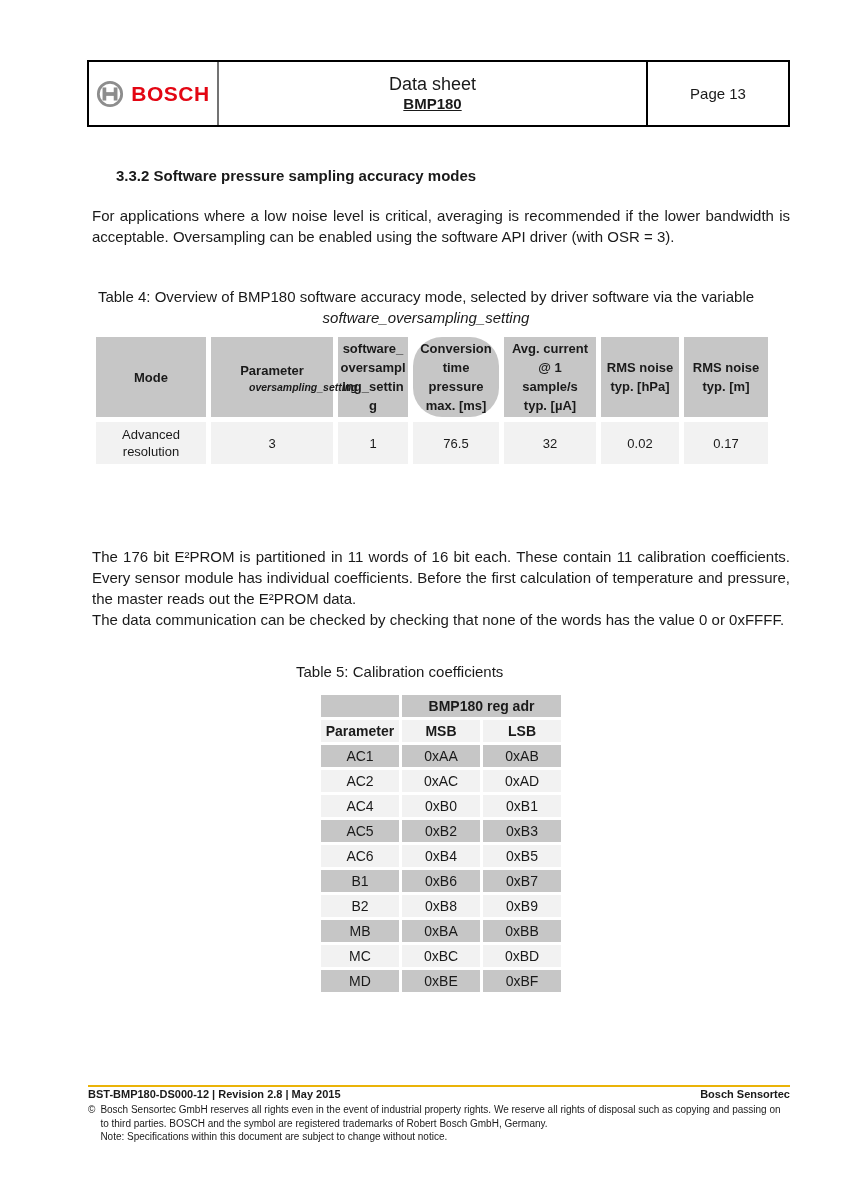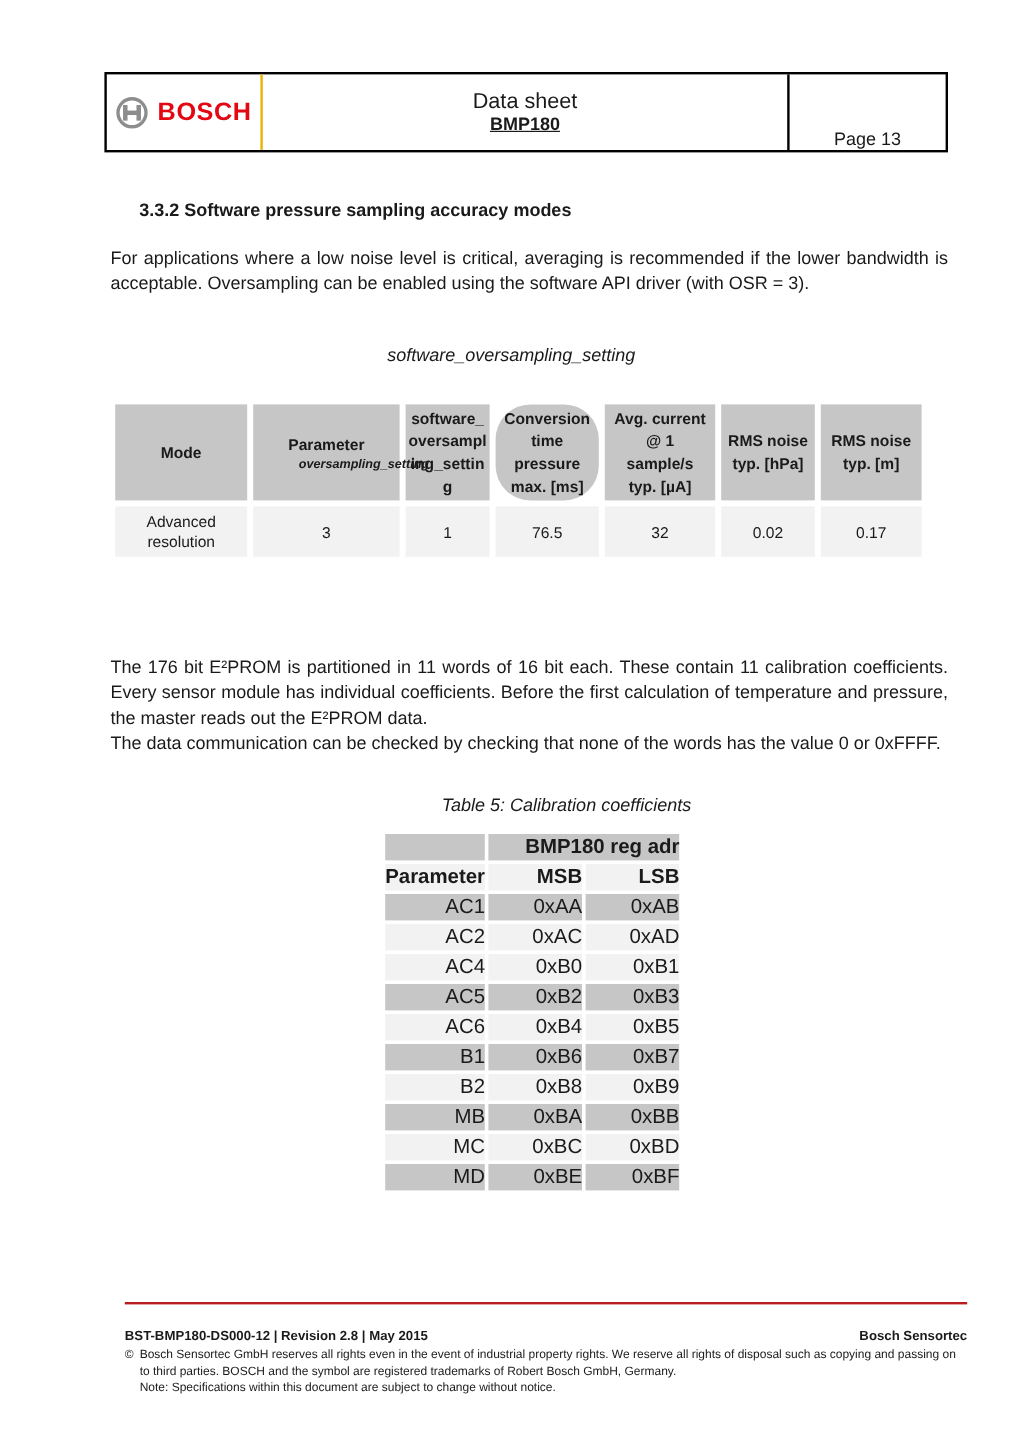--- a/index.html
+++ b/index.html
@@ -15,23 +15,23 @@
   .page { position: absolute; inset: 0; background: #fff; }
 
   
   .header-box {
     position: absolute; left: 87px; top: 60px;
     width: 703px; height: 67px;
     border: 2px solid #000;
     display: flex;
   }
   .header-cell { display: flex; align-items: center; justify-content: center; }
-  .header-logo-cell { width: 130px; border-right: 2px solid #eab308; gap: 7px; }
+  .header-logo-cell { width: 130px; border-right: 2px solid #737373; gap: 7px; }
   .header-title-cell { flex: 1; border-right: 2px solid #000; flex-direction: column; line-height: 20px; }
-  .header-page-cell { width: 130px; align-items: flex-end; }
+  .header-page-cell { width: 140px; }
   .doc-type { font-size: 18px; }
   .product-name { font-size: 15px; font-weight: bold; text-decoration: underline; }
   .page-num { font-size: 15px; }
   .bosch-word { color: #e30613; font-weight: 800; font-size: 21px; letter-spacing: 0.5px; }
   .logo-svg { display: block; }
 
   
   .sec-heading {
     position: absolute; left: 92px; width: 700px;
     font-size: 15px; font-weight: bold;
@@ -42,22 +42,22 @@
   }
   .body-para p { text-align: justify; }
 
   
   .tbl-caption {
     position: absolute; left: 70px; width: 712px;
     font-size: 15px; line-height: 21px; text-align: center;
   }
   .caption-italic { font-style: italic; }
   .t5-caption {
-    position: absolute; left: 276px; width: 300px; top: 663px;
-    font-size: 15px; text-align: right; font-style: italic;
+    position: absolute; left: 296px; width: 300px; top: 663px;
+    font-size: 15px; text-align: left;
   }
 
   
   .table4 {
     position: absolute; left: 91px; top: 332px;
     border-collapse: separate; border-spacing: 5px;
     table-layout: fixed; width: 682px;
   }
   .table4 th, .table4 td {
     text-align: center; vertical-align: middle;
@@ -75,34 +75,33 @@
   .t4c7 { width: 84px; }
   .param-sub { display: block; font-size: 10.5px; font-style: italic; font-weight: bold; line-height: 13px; margin-top: 1px; padding-left: 38px; }
 
   
   .table5 {
     position: absolute; left: 318px; top: 692px;
     border-collapse: separate; border-spacing: 3px;
     table-layout: fixed;
   }
   .table5 th, .table5 td {
-    width: 78px; height: 22px; text-align: right; vertical-align: middle;
-    font-size: 17px;
+    width: 78px; height: 22px; text-align: center; vertical-align: middle;
+    font-size: 14px;
   }
   .table5 .gray { background: #c6c6c6; }
   .table5 .light { background: #f2f2f2; }
   .table5 th { font-weight: bold; }
   .table5 td { font-weight: normal; }
 
   
   .footer {
     position: absolute; left: 88px; top: 1085px; width: 702px;
-    border-top: 2px solid #b91c1c;
-    padding-top: 20px;
-    margin-left: 16px;
+    border-top: 2px solid #eab308;
+    padding-top: 0;
   }
   .footer-line1 {
     display: flex; justify-content: space-between;
     font-size: 11px; font-weight: 700; line-height: 14px;
   }
   .footer-copy {
     display: flex; gap: 5px; margin-top: 2px;
     font-size: 10px; line-height: 13.5px;
   }
   .copy-mark { flex: 0 0 auto; }
@@ -131,20 +130,21 @@
     </div>
     <div class="header-cell header-page-cell">
       <span class="page-num">Page 13</span>
     </div>
   </div>
 
   <div class="sec-heading" style="top:167px;margin-left:24px;">3.3.2 Software pressure sampling accuracy modes</div>
   <div class="body-para" style="top:205px;">For applications where a low noise level is critical, averaging is recommended if the lower bandwidth is acceptable. Oversampling can be enabled using the software API driver (with OSR = 3).</div>
 
   <div class="tbl-caption" style="top:286px;">
+    <div>Table 4: Overview of BMP180 software accuracy mode, selected by driver software via the variable</div>
     <div class="caption-italic">software_oversampling_setting</div>
   </div>
 
   <table class="table4">
     <tbody>
         <tr>
       <th class="t4c1">Mode</th>
       <th class="t4c2">
         <span>Parameter</span>
         <span class="param-sub">oversampling_setting</span>

